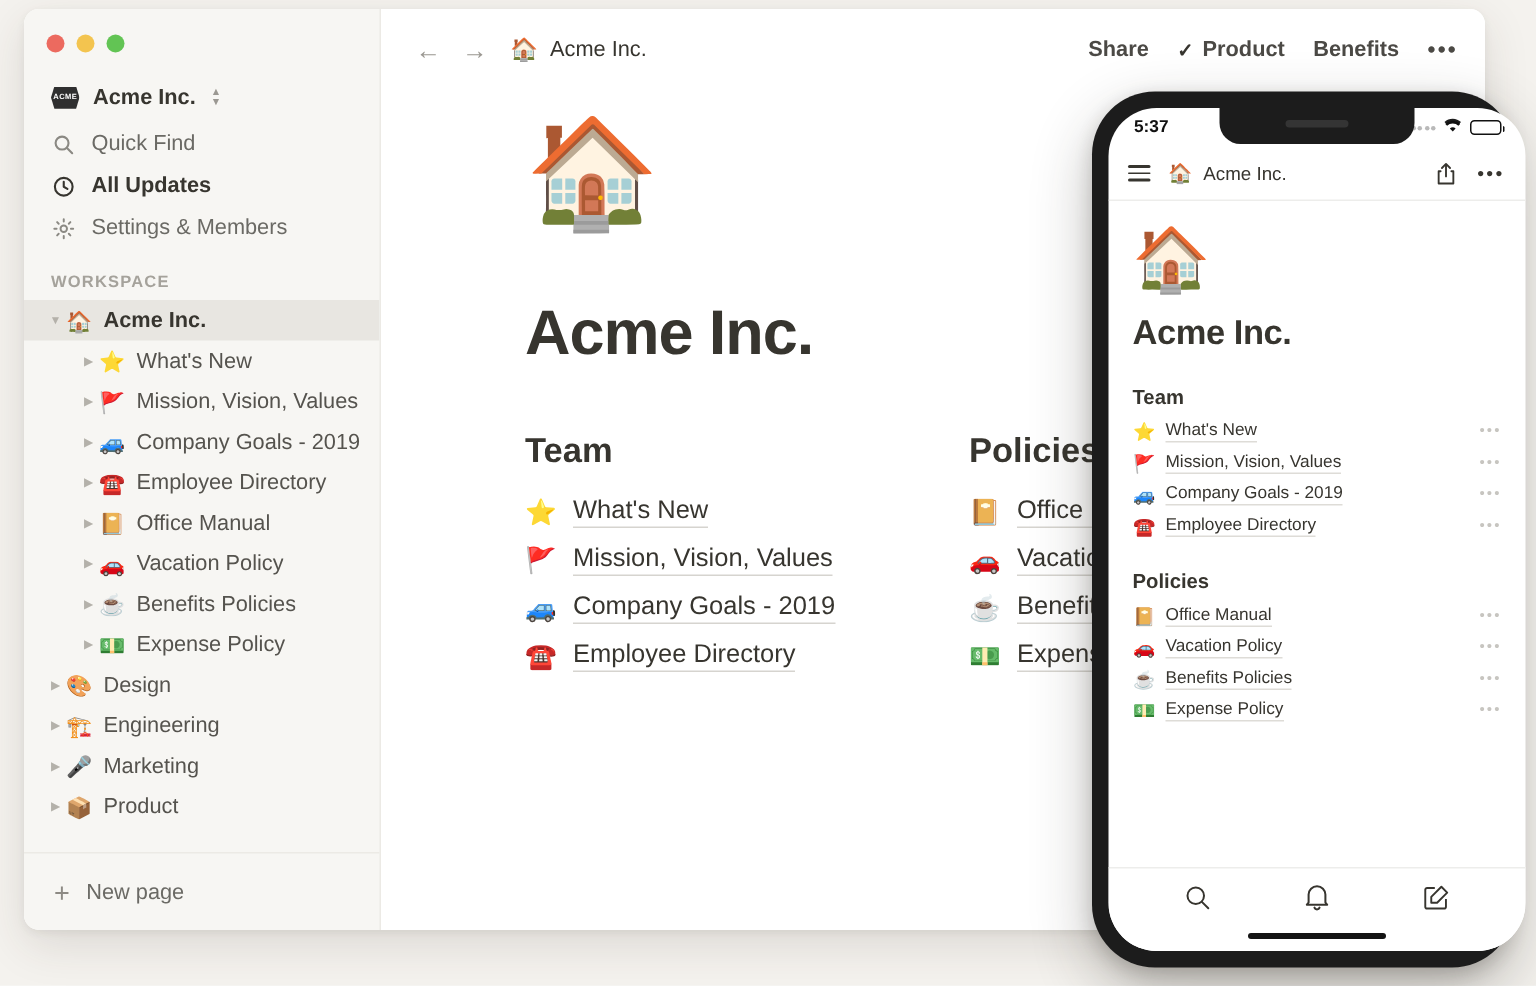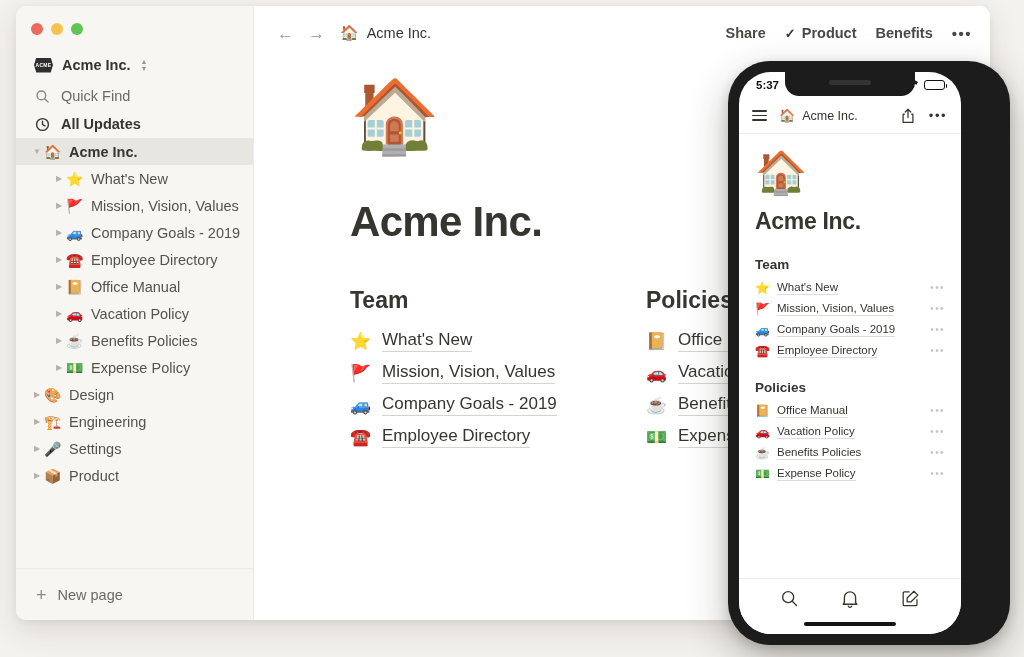--- a/index.html
+++ b/index.html
@@ -173,21 +173,21 @@
     position: absolute;
     left: 728px; top: 61px;
     width: 282px; height: 584px;
     background: #1c1c1c;
     border-radius: 42px;
     box-shadow: 0 16px 40px rgba(40,35,30,.30), 0 4px 12px rgba(40,35,30,.18);
   }
   #phone-screen {
     position: absolute;
     left: 11px; top: 11px;
-    width: 222px; height: 562px;
+    width: 278px; height: 562px;
     background: #ffffff;
     border-radius: 32px;
     overflow: hidden;
   }
   #notch {
     position: absolute; left: 50%; transform: translateX(-50%);
     top: 0; width: 130px; height: 24px;
     background: #1c1c1c;
     border-radius: 0 0 14px 14px;
     z-index: 5;
@@ -294,21 +294,31 @@
     <div class="nav-row strong">
       <span class="ico">
         <svg width="15" height="15" viewBox="0 0 16 16" fill="none" stroke="#37352f" stroke-width="1.5">
           <circle cx="8" cy="8" r="6.3"></circle>
             <polyline points="8,4.4 8,8 10.6,9.5" stroke-linecap="round" stroke-linejoin="round"></polyline>
         </svg>
       </span>
       <span>All Updates</span>
     </div>
 
-
+    <div class="nav-row">
+      <span class="ico">
+        <svg width="15" height="15" viewBox="0 0 16 16" fill="none" stroke="#8b8983" stroke-width="1.4">
+          <circle cx="8" cy="8" r="2.3"></circle>
+          <path d="M8 1.3v1.6M8 13.1v1.6M1.3 8h1.6M13.1 8h1.6M3.3 3.3l1.1 1.1M11.6 11.6l1.1 1.1M12.7 3.3l-1.1 1.1M4.4 11.6l-1.1 1.1" stroke-linecap="round"></path>
+        </svg>
+      </span>
+      <span>Settings &amp; Members</span>
+    </div>
+
+    <div class="section-label">WORKSPACE</div>
 
     <div id="tree">
         <div class="tree-row selected" style="padding-left: 14px;">
           <span class="tri">▼</span>
           <span class="tree-emoji">🏠</span>
           <span class="tree-label">Acme Inc.</span>
         </div>
         <div class="tree-row" style="padding-left: 36px;">
           <span class="tri">▶</span>
           <span class="tree-emoji">⭐</span>
@@ -355,21 +365,21 @@
           <span class="tree-label">Design</span>
         </div>
         <div class="tree-row" style="padding-left: 14px;">
           <span class="tri">▶</span>
           <span class="tree-emoji">🏗️</span>
           <span class="tree-label">Engineering</span>
         </div>
         <div class="tree-row" style="padding-left: 14px;">
           <span class="tri">▶</span>
           <span class="tree-emoji">🎤</span>
-          <span class="tree-label">Settings</span>
+          <span class="tree-label">Marketing</span>
         </div>
         <div class="tree-row" style="padding-left: 14px;">
           <span class="tri">▶</span>
           <span class="tree-emoji">📦</span>
           <span class="tree-label">Product</span>
         </div>
       </div>
 
     <div id="sidebar-footer">
       <span class="plus">+</span>

